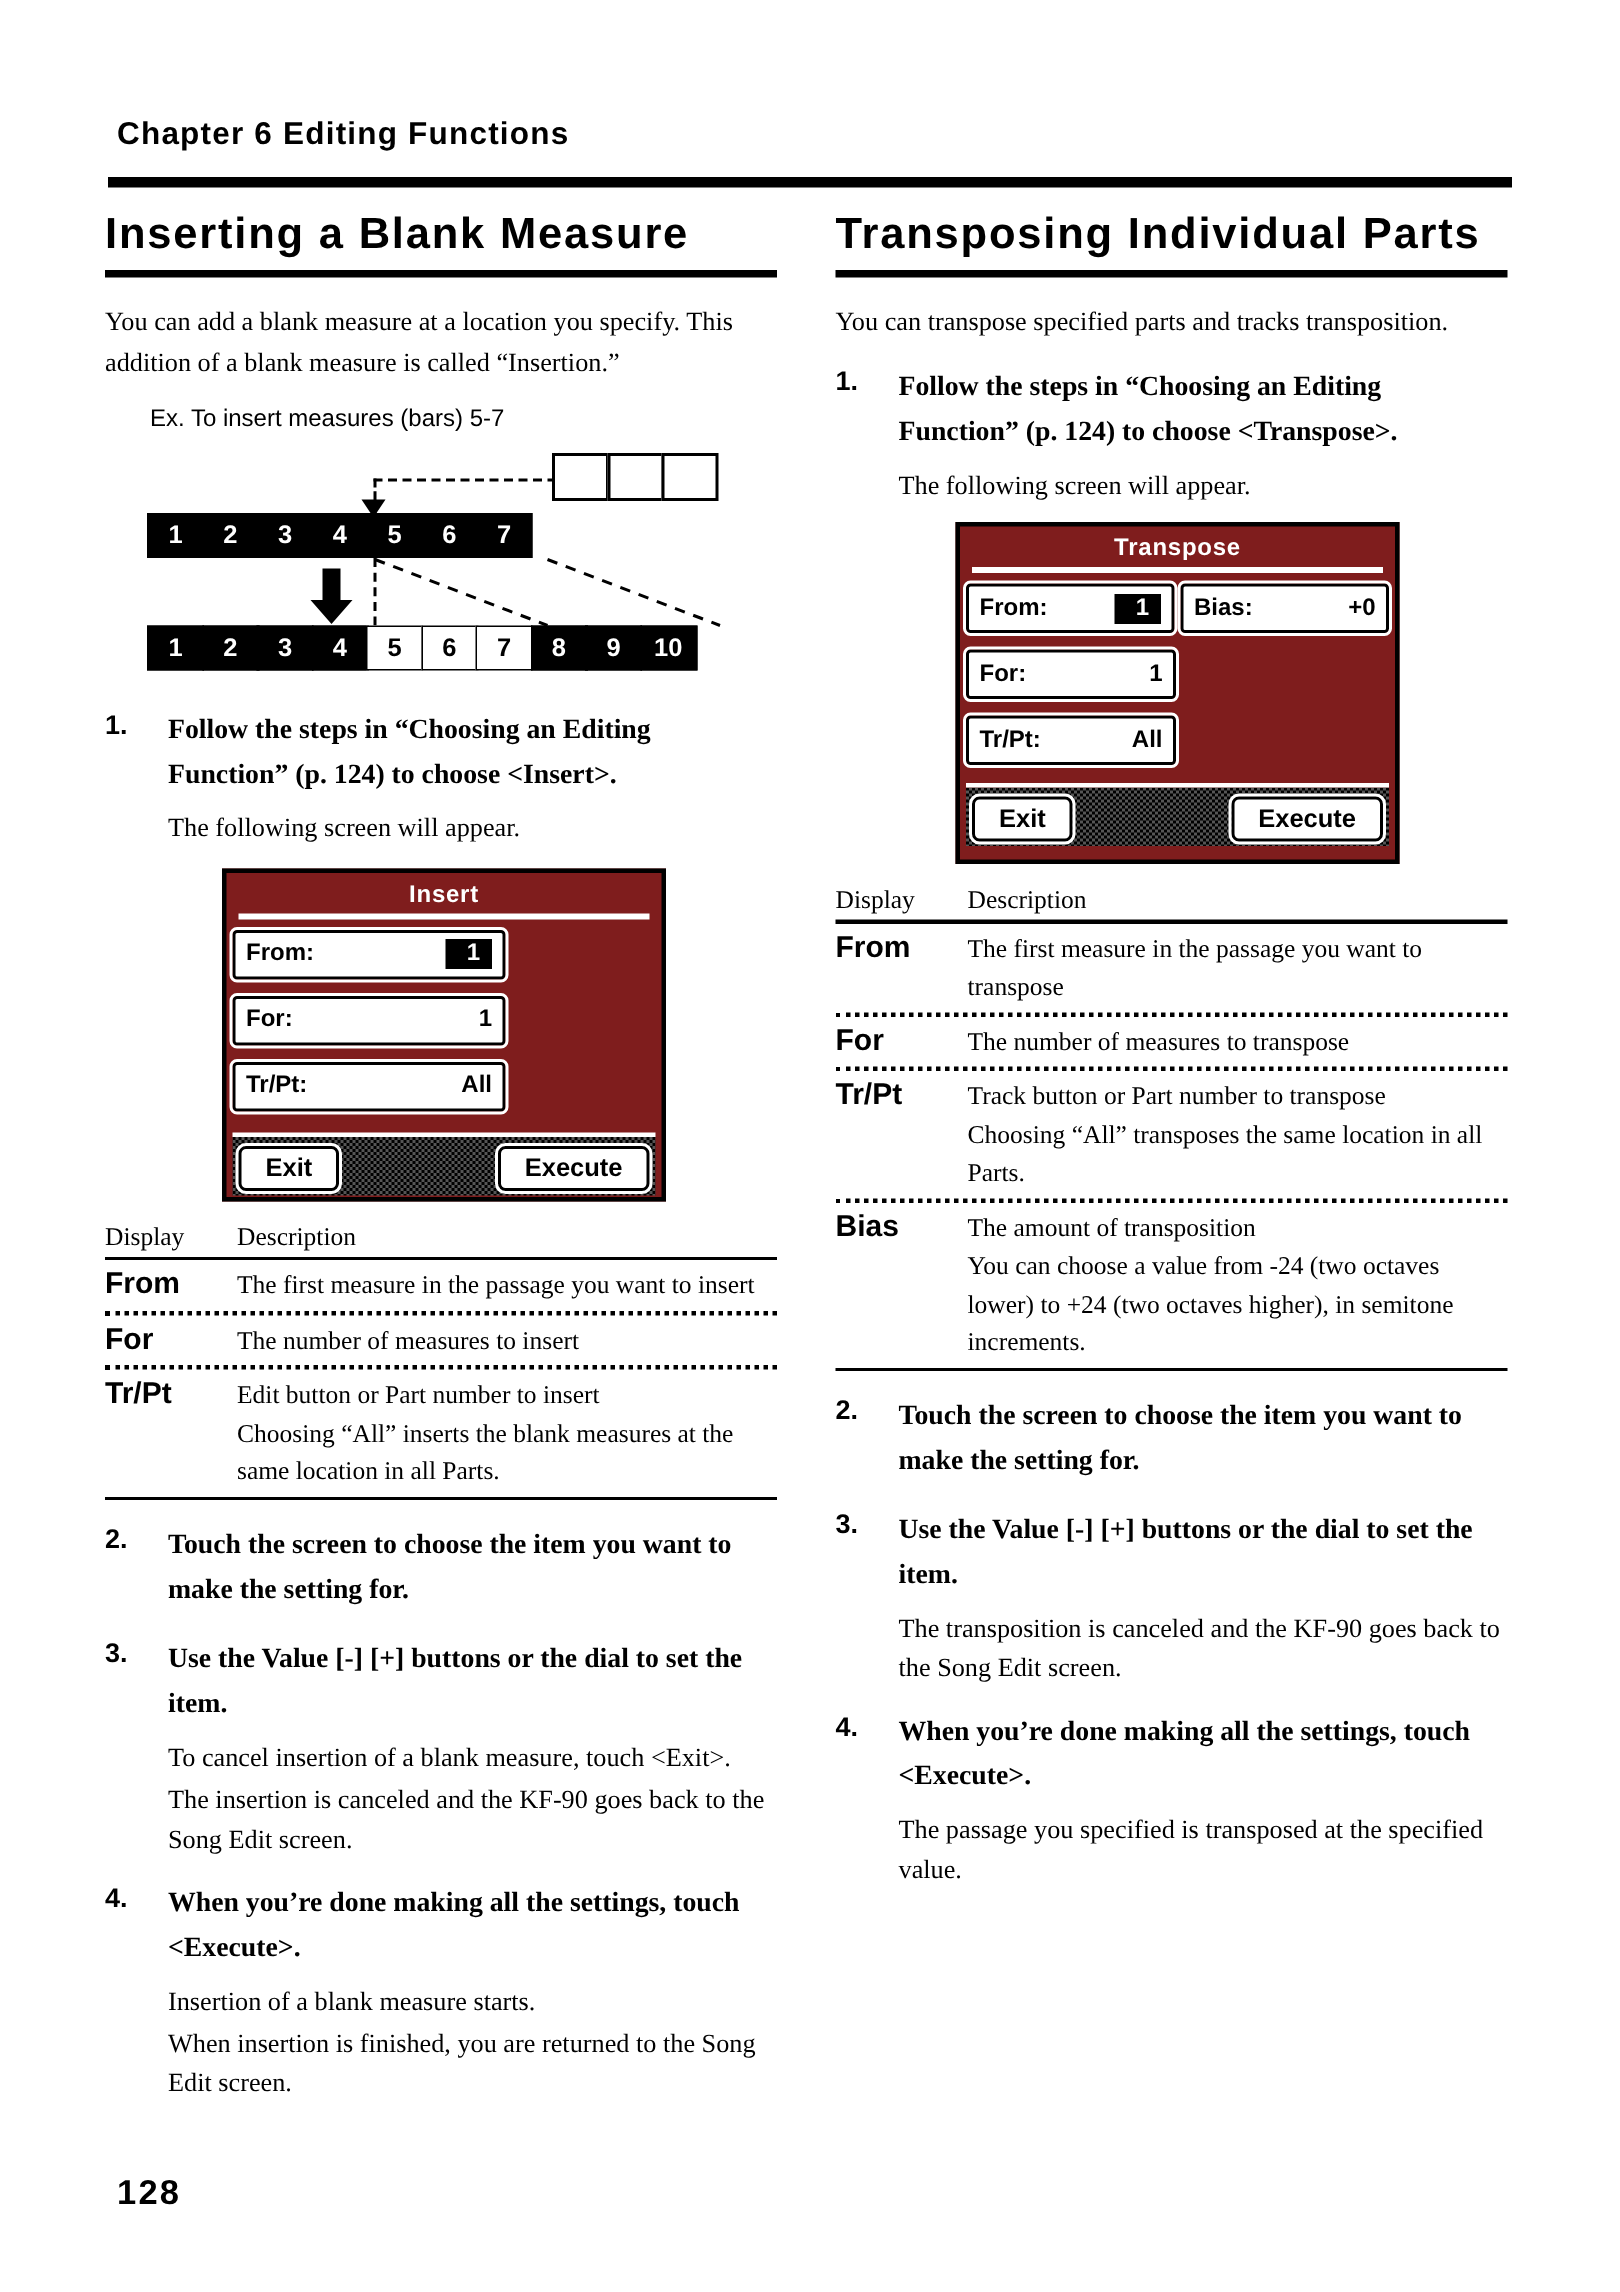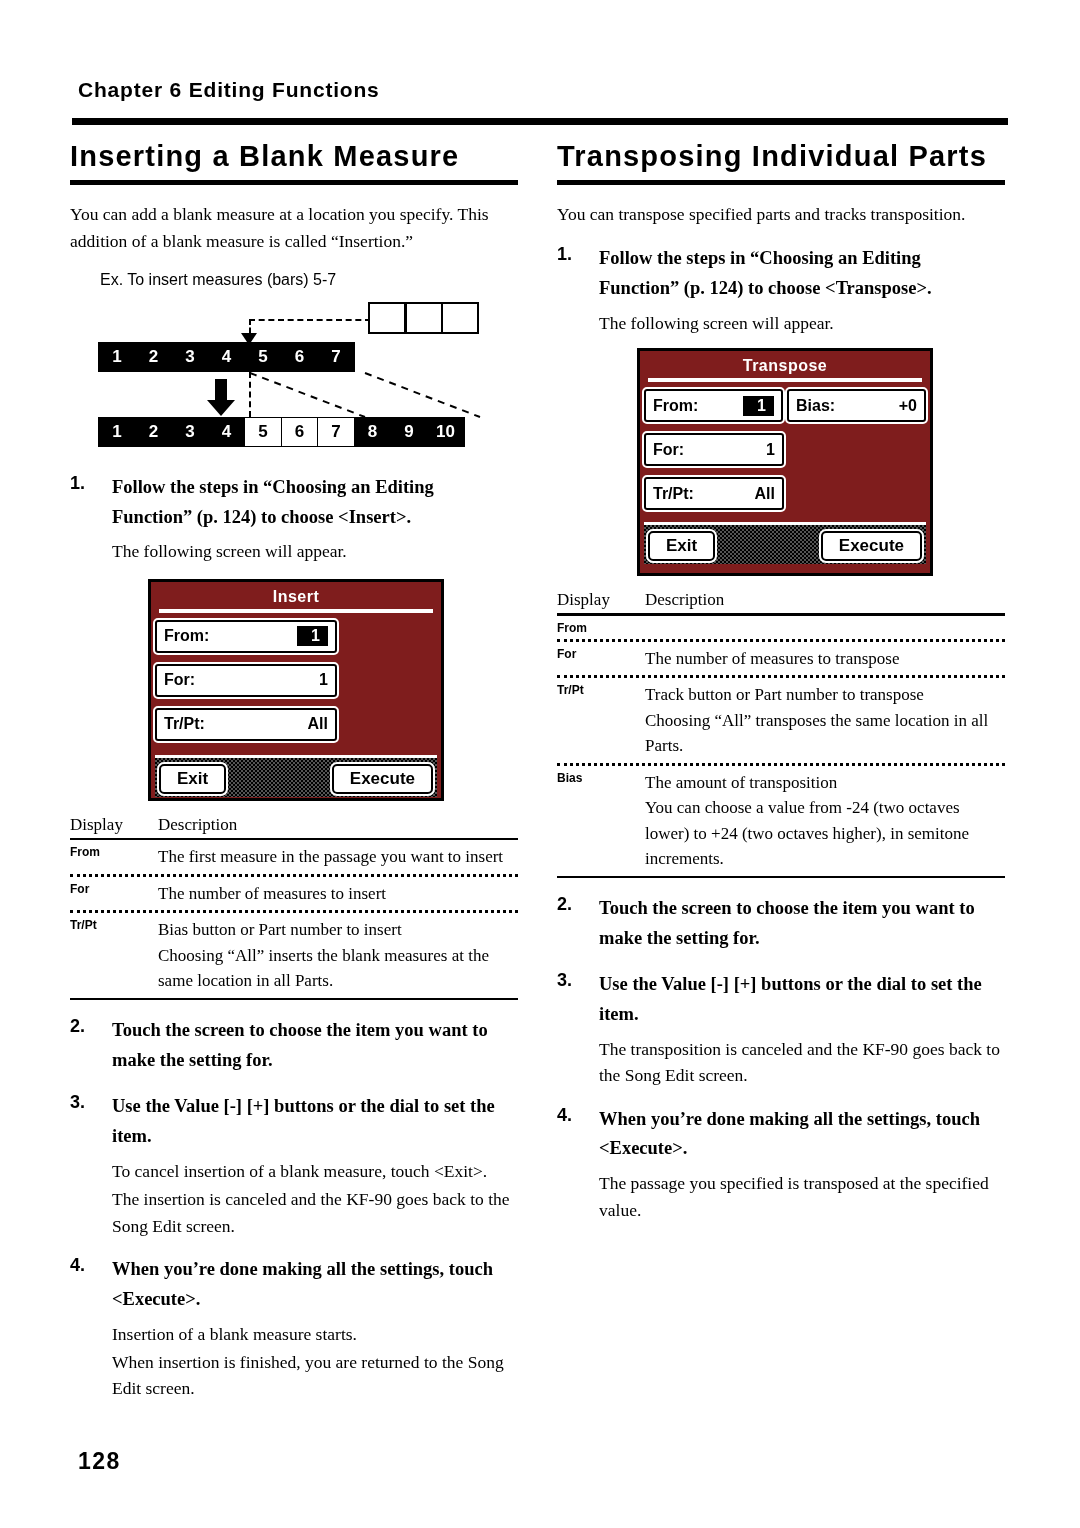--- a/index.html
+++ b/index.html
@@ -274,21 +274,21 @@
   }
   .dt-head .c1 { width: 88px; }
   .dt-row {
     display: flex;
     padding: 4px 0 4px 0;
   }
   .dt-row .c1 {
     width: 88px;
     font-family: "Liberation Sans", sans-serif;
     font-weight: bold;
-    font-size: 12px;
+    font-size: 20px;
     padding-top: 1px;
   }
   .dt-row .c2 {
     flex: 1;
     line-height: 1.5;
   }
   .rule-solid {
     height: 2.5px;
     background: #000;
     width: 100%;
@@ -412,21 +412,21 @@
       <div class="rule-dotted"></div>
 
       <div class="dt-row">
         <div class="c1">For</div>
         <div class="c2" style="white-space: pre-line;">The number of measures to insert</div>
       </div>
       <div class="rule-dotted"></div>
 
       <div class="dt-row">
         <div class="c1">Tr/Pt</div>
-        <div class="c2" style="white-space: pre-line;">Bias button or Part number to insert
+        <div class="c2" style="white-space: pre-line;">Edit button or Part number to insert
 Choosing “All” inserts the blank measures at the same location in all Parts.</div>
       </div>
       <div class="rule-solid"></div>
     </div>
 
     <div class="step">
       <span class="num">2.</span>
       <span class="txt">Touch the screen to choose the item you want to make the setting for.</span>
     </div>
 
@@ -489,20 +489,21 @@
 
     <div class="dtable">
       <div class="dt-head">
         <div class="c1">Display</div>
         <div class="c2">Description</div>
       </div>
       <div class="rule-solid"></div>
 
       <div class="dt-row">
         <div class="c1">From</div>
+        <div class="c2" style="white-space: pre-line;">The first measure in the passage you want to transpose</div>
       </div>
       <div class="rule-dotted"></div>
 
       <div class="dt-row">
         <div class="c1">For</div>
         <div class="c2" style="white-space: pre-line;">The number of measures to transpose</div>
       </div>
       <div class="rule-dotted"></div>
 
       <div class="dt-row">

